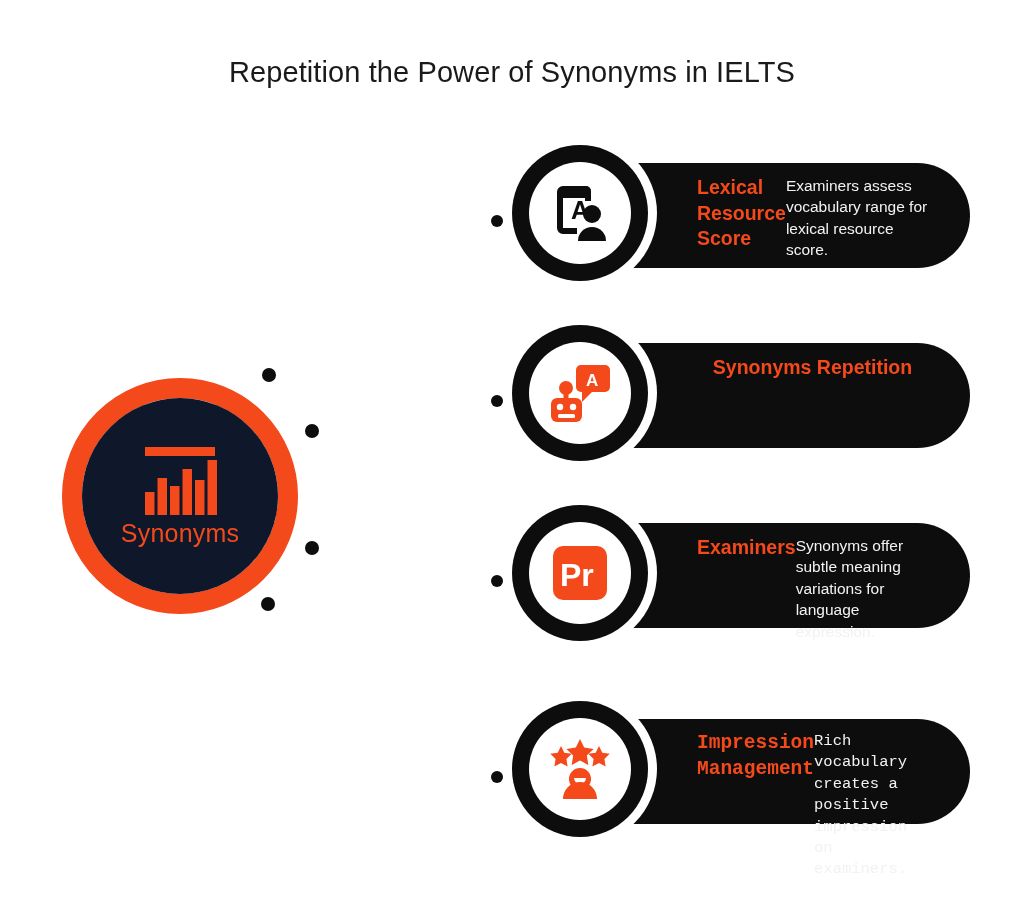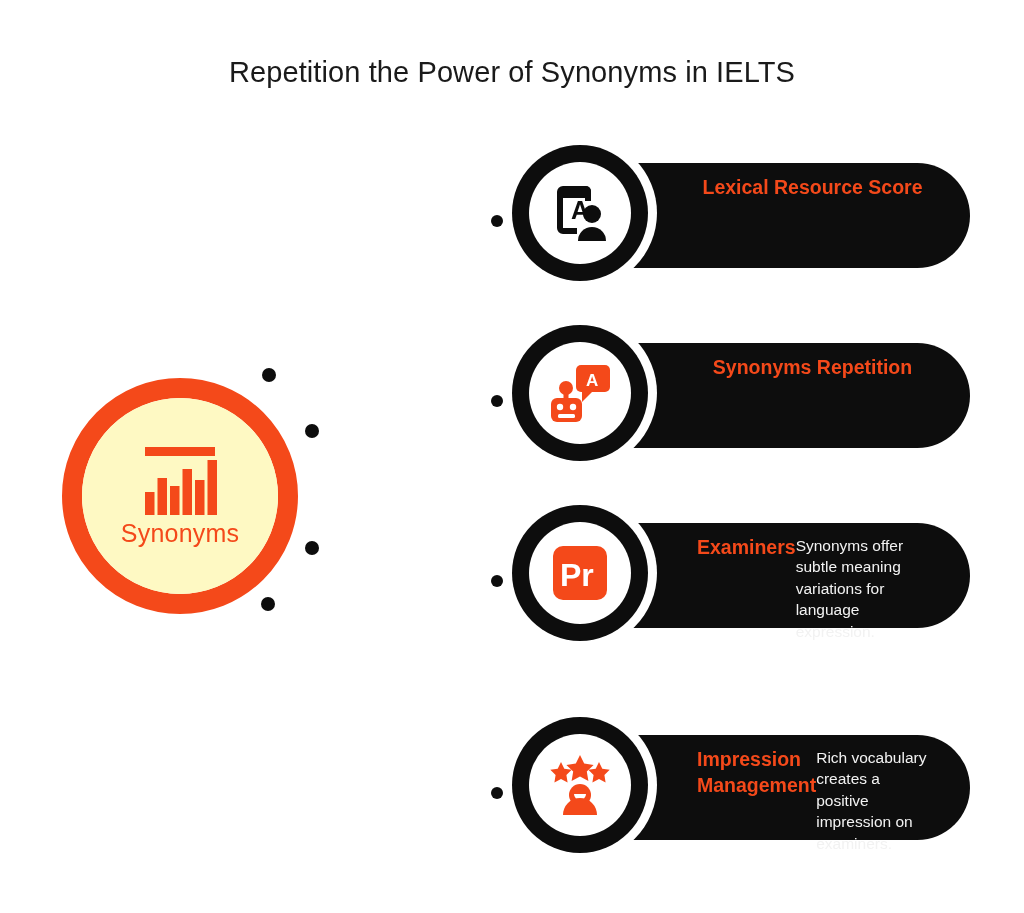--- a/index.html
+++ b/index.html
@@ -41,21 +41,21 @@
     inset: 0;
     border-radius: 50%;
     border: 20px solid #f4491a;
     box-sizing: border-box;
     background: #ffffff;
   }
   #hub-inner {
     position: absolute;
     inset: 20px;
     border-radius: 50%;
-    background: #fef9c3;
+    background: #0f172a;
     display: flex;
     flex-direction: column;
     align-items: center;
     justify-content: center;
   }
   #hub-chart-icon {
     width: 74px;
     height: 68px;
     display: block;
     margin-bottom: 6px;
@@ -178,20 +178,21 @@
 
 <div class="arc-dot" style="left:262px; top:368px; width:14px; height:14px;"></div>
 <div class="arc-dot" style="left:305px; top:424px; width:14px; height:14px;"></div>
 <div class="arc-dot" style="left:305px; top:541px; width:14px; height:14px;"></div>
 <div class="arc-dot" style="left:261px; top:597px; width:14px; height:14px;"></div>
 
 <div class="row" style="top:145px;">
   <div class="row-dot"></div>
   <div class="card">
     <div class="card-title">Lexical Resource Score</div>
+    <div class="card-desc">Examiners assess vocabulary range for lexical resource score.</div>
   </div>
   <div class="crescent"></div>
   <div class="badge">
     <div class="badge-inner">
       <svg class="badge-icon" viewBox="0 0 64 64">
         <path d="M9 11a6 6 0 0 1 6-6h22a6 6 0 0 1 6 6v9h-6v-3H15v30h14v6H15a6 6 0 0 1-6-6z" fill="#0d0d0d"></path>
         <rect x="15" y="5" width="28" height="12" rx="5" fill="#0d0d0d"></rect>
         <text x="23" y="38" font-family="'Liberation Sans', sans-serif" font-size="25" font-weight="bold" fill="#0d0d0d">A</text>
         <circle cx="44" cy="33" r="9" fill="#0d0d0d"></circle>
         <path d="M30 60a14 14 0 0 1 28 0z" fill="#0d0d0d"></path>
@@ -233,21 +234,21 @@
   <div class="badge">
     <div class="badge-inner">
       <svg class="badge-icon" viewBox="0 0 64 64">
         <rect x="5" y="5" width="54" height="54" rx="10" fill="#f4491a"></rect>
         <text x="12" y="45" font-family="'Liberation Sans', sans-serif" font-size="32" font-weight="bold" fill="#ffffff">Pr</text>
       </svg>
     </div>
   </div>
 </div>
 
-<div class="row" style="top:717px;">
+<div class="row" style="top:701px;font-family:Liberation Mono, monospace;">
   <div class="row-dot"></div>
   <div class="card">
     <div class="card-title">Impression Management</div>
     <div class="card-desc">Rich vocabulary creates a positive impression on examiners.</div>
   </div>
   <div class="crescent"></div>
   <div class="badge">
     <div class="badge-inner">
       <svg class="badge-icon" viewBox="0 0 64 64">
         <path d="M32 2l4.2 8.6 9.4 1.4-6.8 6.6 1.6 9.4L32 23.6 23.6 28l1.6-9.4-6.8-6.6 9.4-1.4z" fill="#f4491a"></path>

